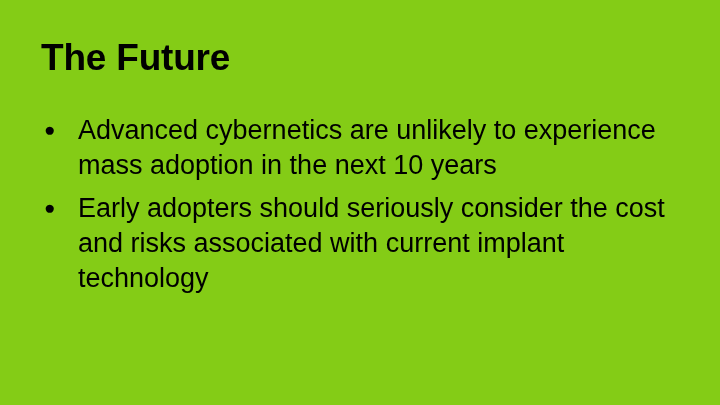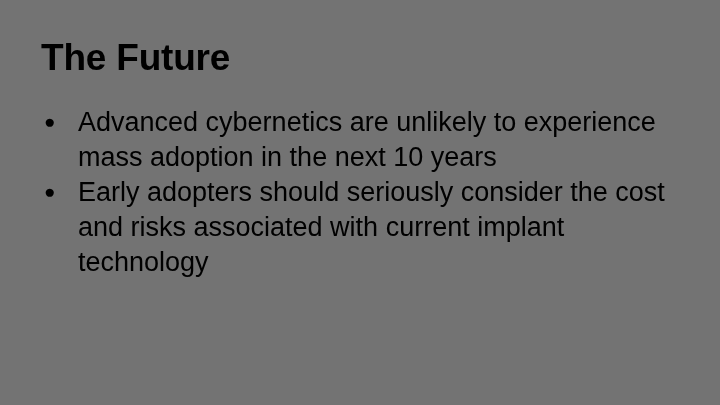--- a/index.html
+++ b/index.html
@@ -11,21 +11,21 @@
     height: 405px;
     background: #ffffff;
     font-family: "Liberation Sans", sans-serif;
     color: #000000;
     overflow: hidden;
   }
   .slide {
     position: relative;
     width: 720px;
     height: 405px;
-    background: #737373;
+    background: #84cc16;
     box-sizing: border-box;
   }
   .slide-title {
     position: absolute;
     left: 41px;
     top: 37px;
     font-size: 37px;
     font-weight: bold;
     line-height: 42px;
     letter-spacing: -0.2px;
@@ -55,20 +55,21 @@
     top: 0;
     width: 20px;
     height: 35px;
     line-height: 33px;
     font-size: 19px;
     text-align: left;
     color: #000000;
   }
   .bullet-text {
     display: block;
+    margin-top: 8px;
   }
 </style>
 </head>
 <body>
 
 <div class="slide">
 
   <div class="slide-title">The Future</div>
 
   <ul class="bullet-list">

